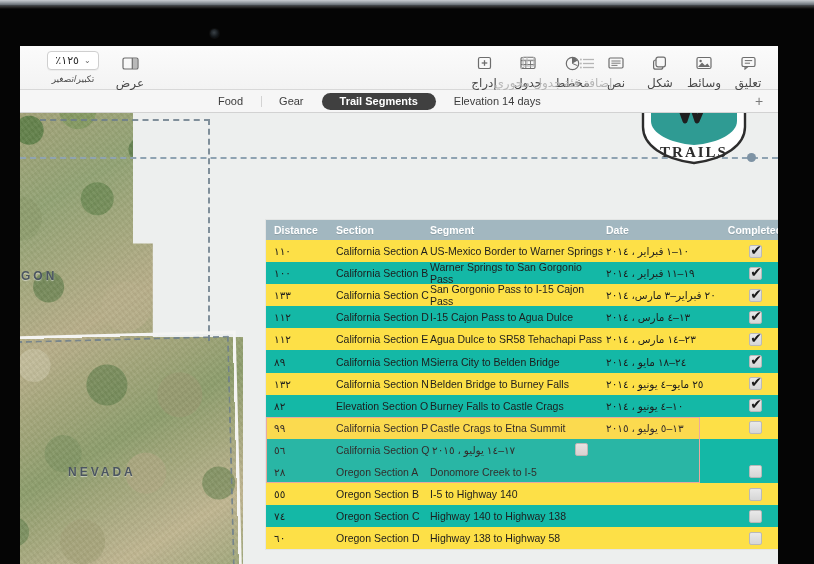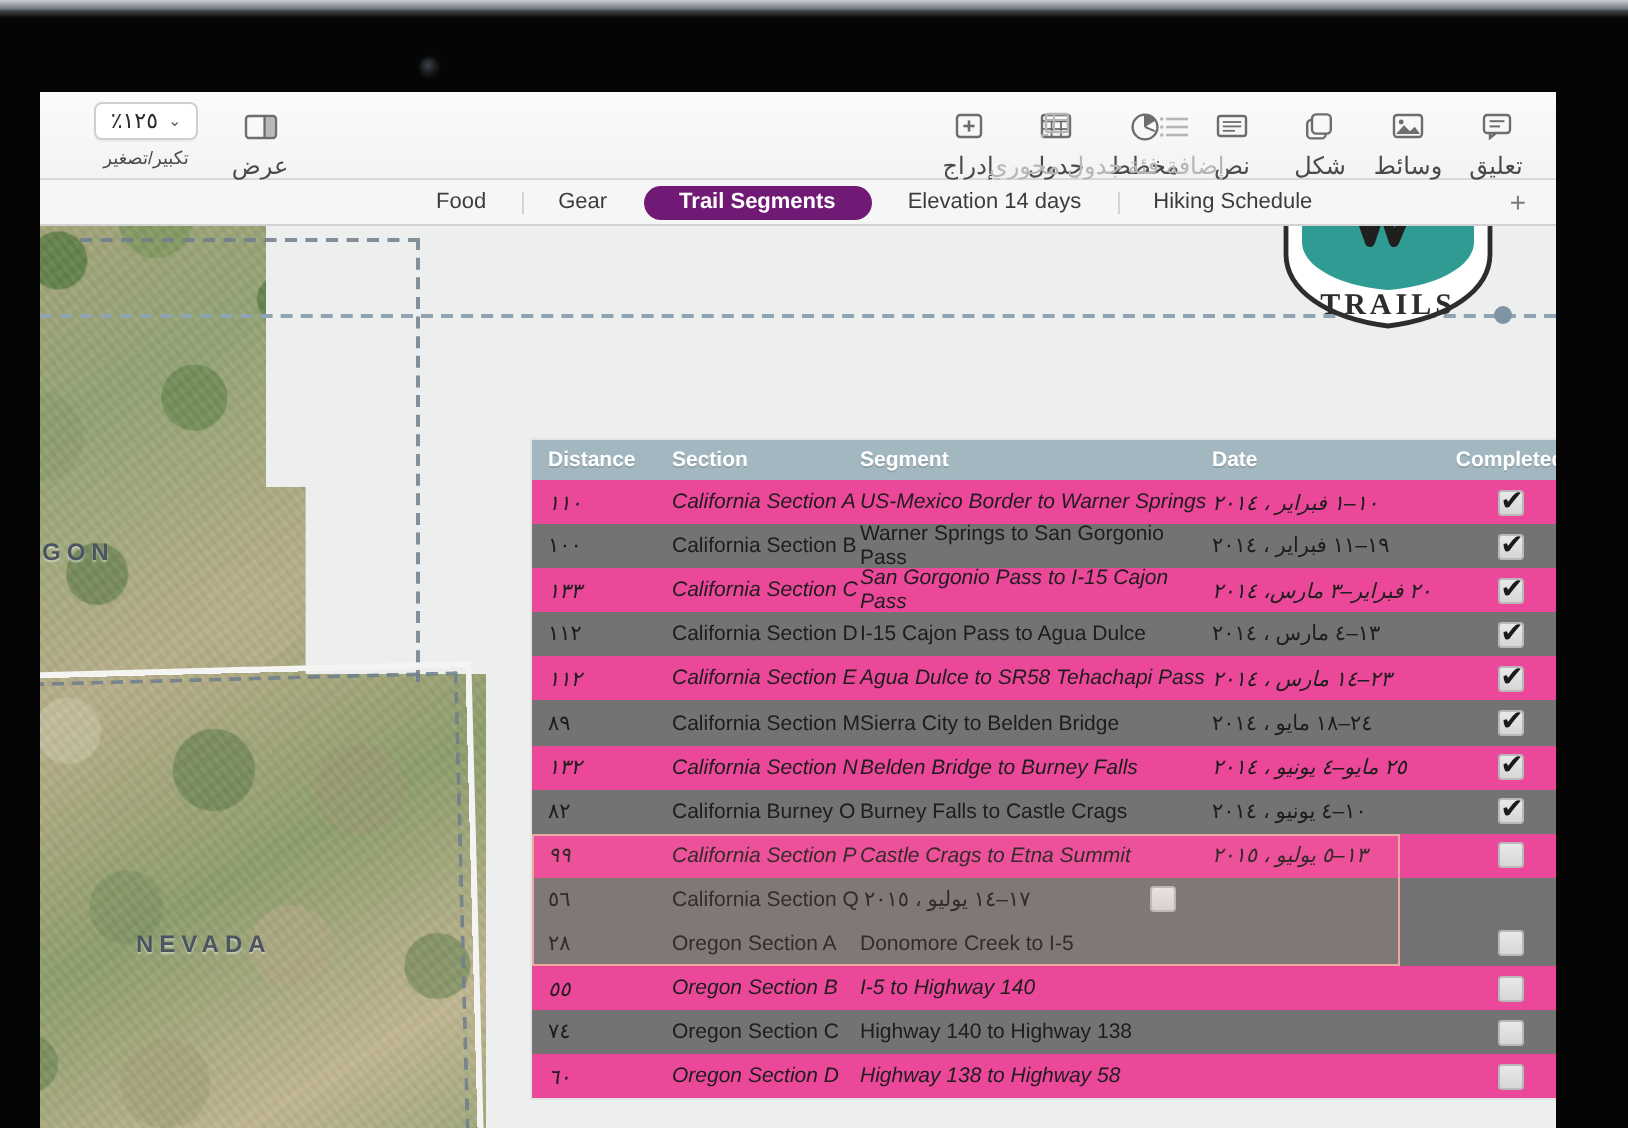--- a/index.html
+++ b/index.html
@@ -84,21 +84,21 @@
   .tab-spacer { width: 180px; height: 100%; }
   .tab {
     font-size: 11px; color: #3c3c3c; padding: 0 18px; height: 17px;
     display: flex; align-items: center; justify-content: center;
     border-radius: 9px; white-space: nowrap; position: relative;
   }
   .tab + .tab::before {
     content:""; position:absolute; left:0; top:3px; width:1px; height:11px; background:#d3d3d3;
   }
   .tab.active {
-    background: #701a75; color: #fff; font-weight: bold;
+    background: #404040; color: #fff; font-weight: bold;
   }
   .tab.active::before, .tab.active + .tab::before { display: none; }
   .tab-plus {
     margin-left: auto; margin-right: 10px; font-size: 14px; color: #7a7a7a;
     width: 18px; text-align: center; line-height: 1;
   }
 
   
   .canvas {
     position: absolute; left: 0; top: 67px; width: 758px; height: 451px;
@@ -192,22 +192,22 @@
   .table {
     position: absolute; left: 246px; top: 107px; width: 520px;
     font-size: 10.5px; color: #1d1d1d; direction: ltr;
     box-shadow: 0 0 0 1px rgba(0,0,0,.04);
   }
   .trow { display: flex; height: 22.1px; align-items: center; }
   .trow.head {
     background: #a2b7c0; color: #ffffff; font-weight: bold; height: 20px;
     text-shadow: 0 1px 0 rgba(0,0,0,.12);
   }
-  .trow.odd  { background: #ec4899; font-style: italic; }
-  .trow.even { background: #737373; }
+  .trow.odd  { background: #fde047; }
+  .trow.even { background: #14b8a6; }
   .c-dist { width: 70px; padding-left: 8px; direction: rtl; text-align: left; }
   .c-sect { width: 94px; }
   .c-seg  { flex: 1; }
   .c-date { width: 120px; direction: rtl; text-align: left; padding-left: 2px; }
   .c-done { width: 62px; display: flex; align-items: center; justify-content: center; }
   .trow.head .c-dist { direction: ltr; }
 
   .chk {
     width: 13px; height: 13px; border-radius: 2px;
     background: linear-gradient(180deg,#e9e9e9,#d6d6d6);
@@ -362,21 +362,20 @@
         </div>
       </div>
     </div>
 
     <div class="tabbar">
       <div class="tab-spacer"></div>
       <div class="tab">Food</div>
       <div class="tab">Gear</div>
       <div class="tab active">Trail Segments</div>
       <div class="tab">Elevation 14 days</div>
-      <div class="tab">Hiking Schedule</div>
       <div class="tab-plus">+</div>
     </div>
 
     <div class="canvas">
 
       <div class="map">
         <div class="map-img"></div>
         <div class="map-grain"></div>
         <div class="map-mask"></div>
         <div class="map-white-b"></div>
@@ -469,21 +468,21 @@
                 <div class="c-dist">١٣٢</div>
                 <div class="c-sect">California Section N</div>
                 <div class="c-seg">Belden Bridge to Burney Falls</div>
                 <div class="c-date">٢٥ مايو–٤ يونيو ، ٢٠١٤</div>
                 <div class="c-done">
                   <span class="chk on"></span>
                 </div>
               </div>
               <div class="trow even">
                 <div class="c-dist">٨٢</div>
-                <div class="c-sect">California Burney O</div>
+                <div class="c-sect">Elevation Section O</div>
                 <div class="c-seg">Burney Falls to Castle Crags</div>
                 <div class="c-date">١٠–٤ يونيو ، ٢٠١٤</div>
                 <div class="c-done">
                   <span class="chk on"></span>
                 </div>
               </div>
               <div class="trow odd">
                 <div class="c-dist">٩٩</div>
                 <div class="c-sect">California Section P</div>
                 <div class="c-seg">Castle Crags to Etna Summit</div>

